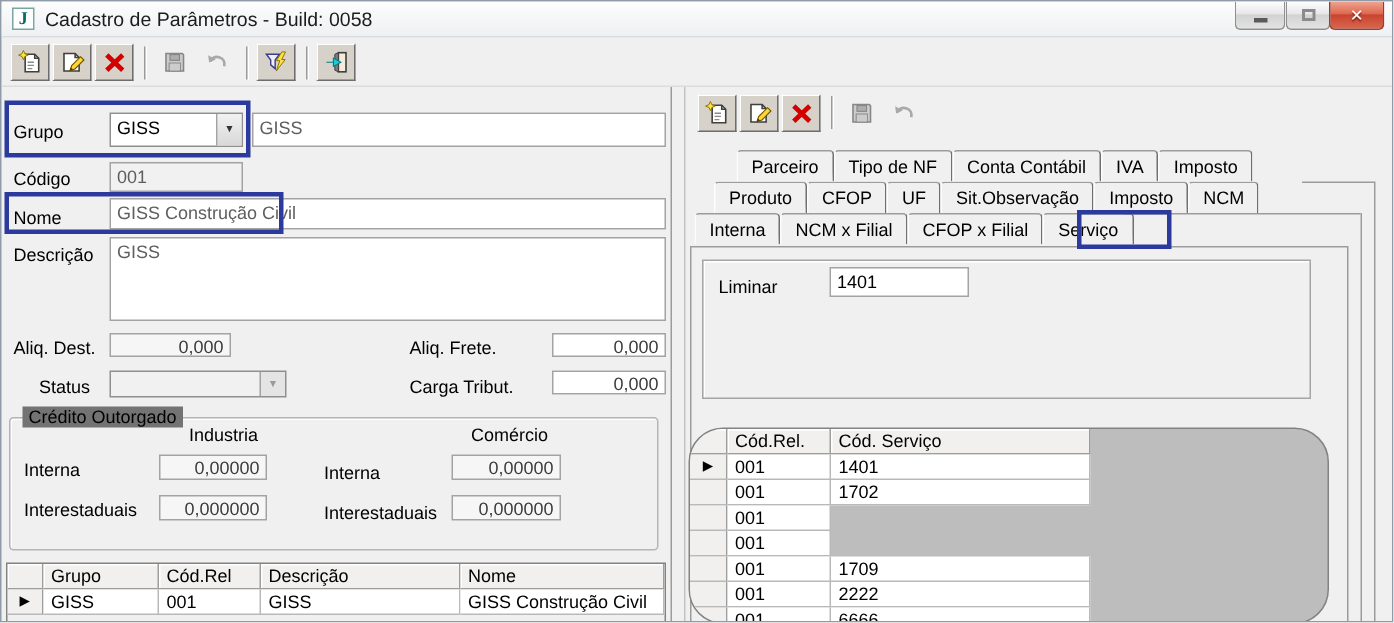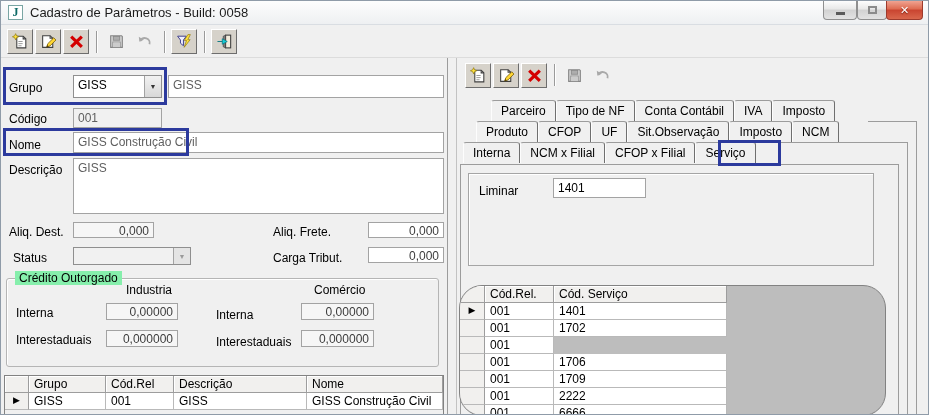--- a/index.html
+++ b/index.html
@@ -28,21 +28,21 @@
   .lbl{position:absolute;white-space:nowrap;}
   .field{position:absolute;background:#fff;border:1px solid #a3a3a3;padding:2px 4px;overflow:hidden;white-space:nowrap;color:#5f5f5f;}
   .field.num{text-align:right;color:#3c3c3c;background:#f6f6f6;padding:1px 4px;}
   .field.white{background:#fff;}
   .combo{position:absolute;background:#fff;border:1px solid #8f8f8f;display:flex;}
   .combo .cval{flex:1;padding:2px 4px;color:#000;overflow:hidden;white-space:nowrap;}
   .combo .cbtn{width:17px;background:linear-gradient(#f2f2f2,#d8d8d8);border-left:1px solid #a3a3a3;display:flex;align-items:center;justify-content:center;font-size:7px;color:#333;}
   .combo.disabled{background:#f1f1f1;}
   .combo.disabled .cbtn{color:#9a9a9a;background:#e4e4e4;}
   .groupbox{position:absolute;border:1px solid #b5b5b5;border-radius:3px;box-shadow:1px 1px 0 #fff inset;}
-  .groupbox .legend{position:absolute;top:-8px;left:8px;background:#86efac;padding:0 4px;}
+  .groupbox .legend{position:absolute;top:-8px;left:8px;background:#737373;padding:0 4px;}
   
   .grid{position:absolute;border:1px solid #828282;background:#f0f0f0;overflow:hidden;}
   .grid.fill{background:#bdbdbd;border-radius:23px;}
   .grow{display:grid;}
   .gcell{border-right:1px solid #b9b9b9;border-bottom:1px solid #b9b9b9;padding:1px 5px;background:#fff;overflow:hidden;white-space:nowrap;}
   .ghead .gcell{background:#f1f0ee;border-right:1px solid #9d9d9d;border-bottom:1px solid #9d9d9d;box-shadow:1px 1px 0 #fff inset;}
   .gind{background:#f1f0ee !important;border-right:1px solid #9d9d9d;text-align:center;padding:1px 2px;font-size:9px;line-height:13px;color:#000;}
   
   .tabrow{position:absolute;display:flex;height:21px;}
   .tab{padding:1px 9px 0;line-height:19px;background:#f0f0f0;border-top:1px solid #9c9c9c;border-right:1px solid #6f6f6f;border-left:1px solid #fdfdfd;border-radius:3px 3px 0 0;white-space:nowrap;}
@@ -154,21 +154,21 @@
     <div class="field" style="left:72px;top:131px;width:371px;height:21px;">GISS Construção Civil</div>
 
     <span class="lbl" style="left:8px;top:162px;">Descrição</span>
     <div class="field" style="left:72px;top:157px;width:371px;height:56px;">GISS</div>
 
     <span class="lbl" style="left:8px;top:224px;">Aliq. Dest.</span>
     <div class="field num" style="left:72px;top:221px;width:81px;height:16px;">0,000</div>
     <span class="lbl" style="left:272px;top:224px;">Aliq. Frete.</span>
     <div class="field num white" style="left:367px;top:221px;width:76px;height:16px;">0,000</div>
 
-    <span class="lbl" style="left:12px;top:250px;">Status</span>
+    <span class="lbl" style="left:25px;top:250px;">Status</span>
     <div class="combo disabled" style="left:72px;top:246px;width:118px;height:18px;">
       <span class="cval"></span>
       <span class="cbtn">▼</span>
     </div>
     <span class="lbl" style="left:272px;top:250px;">Carga Tribut.</span>
     <div class="field num white" style="left:367px;top:246px;width:76px;height:16px;">0,000</div>
 
     <div class="groupbox" style="left:5px;top:277px;width:433px;height:89px;">
       <span class="legend">Crédito Outorgado</span>
     </div>
@@ -303,21 +303,20 @@
           <span class="gcell">001</span>
           <span class="gcell">1702</span>
         </div>
         <div class="grow" style="grid-template-columns: 25px 69px 173px;">
           <span class="gcell gind"></span>
           <span class="gcell">001</span>
         </div>
         <div class="grow" style="grid-template-columns: 25px 69px 173px;">
           <span class="gcell gind"></span>
           <span class="gcell">001</span>
-          <span class="gcell">1706</span>
         </div>
         <div class="grow" style="grid-template-columns: 25px 69px 173px;">
           <span class="gcell gind"></span>
           <span class="gcell">001</span>
           <span class="gcell">1709</span>
         </div>
         <div class="grow" style="grid-template-columns: 25px 69px 173px;">
           <span class="gcell gind"></span>
           <span class="gcell">001</span>
           <span class="gcell">2222</span>

